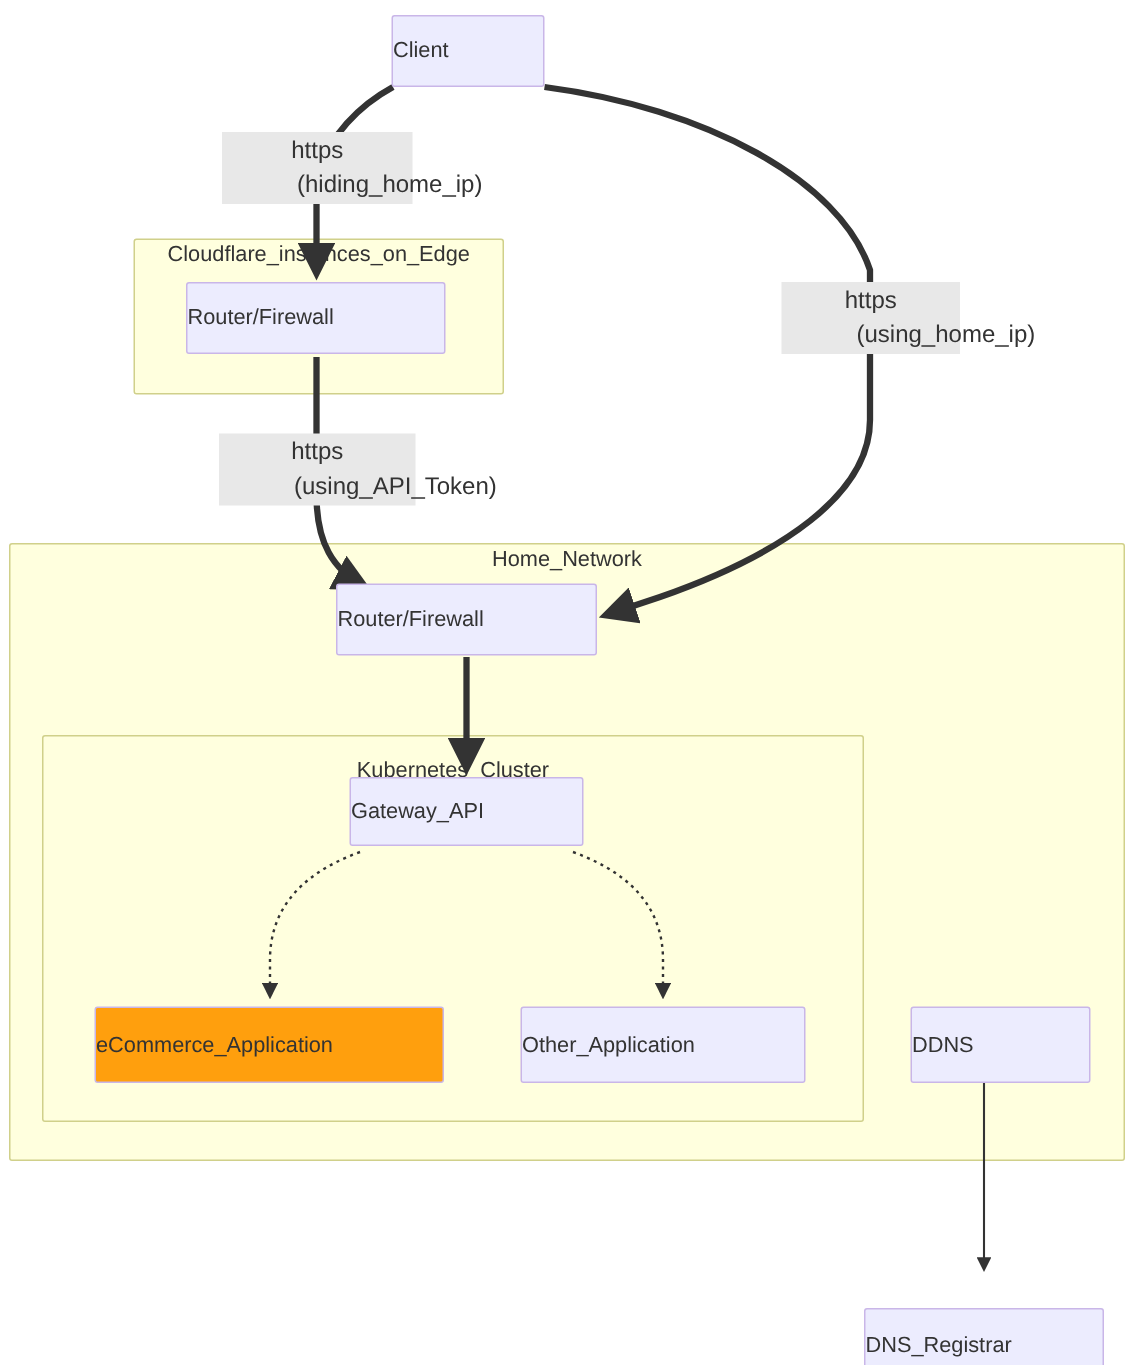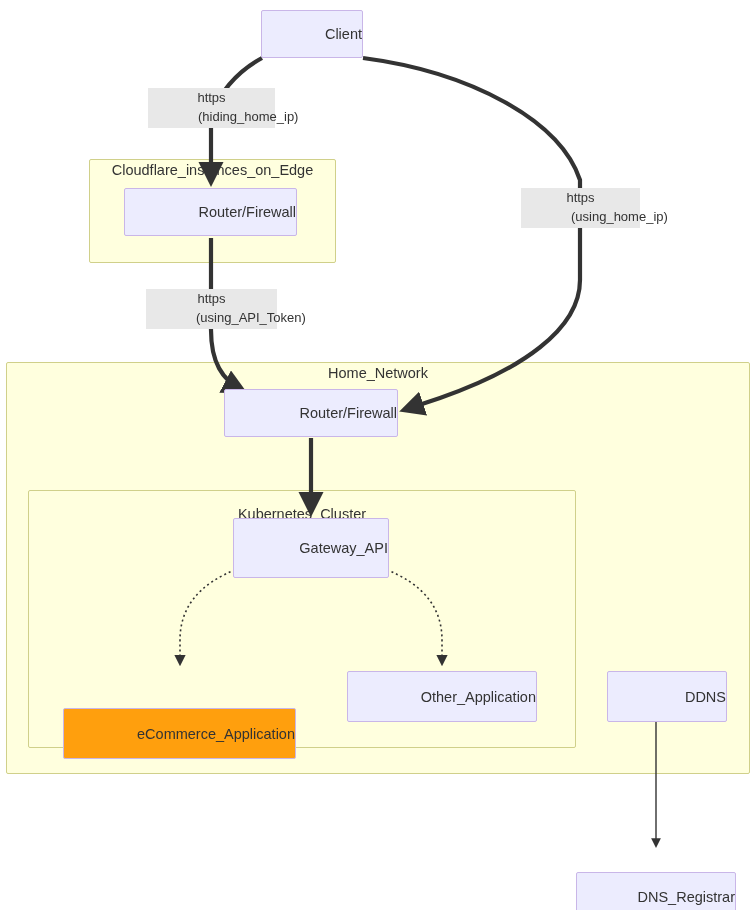--- a/index.html
+++ b/index.html
@@ -41,34 +41,33 @@
     text-align: center;
   }
   .node {
     position: absolute;
     box-sizing: border-box;
     background: #ececfe;
     border: 1.2px solid #c9b6e8;
     border-radius: 2px;
     display: flex;
     align-items: center;
-    justify-content: flex-end;
+    justify-content: flex-start;
     font-size: 14.5px;
     color: #333333;
     white-space: nowrap;
   }
   .node.accent {
     background: #ff9f0d;
     border: 1.2px solid #c9b6e8;
-    margin-top: 37px;
   }
   .edge-label {
     position: absolute;
     background: #e8e8e8;
-    font-size: 13px;
+    font-size: 16px;
     color: #333333;
     line-height: 1.45;
     text-align: center;
     white-space: nowrap;
     padding: 1px 3px;
     box-sizing: border-box;
   }
   .edge-label .l2 { display: block; margin-left: 47px; }
 </style>
 </head>
@@ -132,21 +131,21 @@
   </div>
 
   <div class="node" style="left:124px; top:188px; width:173px; height:48px;">
     <span>Router/Firewall</span>
   </div>
 
   <div class="node" style="left:224px; top:389px; width:174px; height:48px;">
     <span>Router/Firewall</span>
   </div>
 
-  <div class="node" style="left:233px; top:518px; width:156px; height:60px;">
+  <div class="node" style="left:233px; top:518px; width:156px; height:46px;">
     <span>Gateway_API</span>
   </div>
 
   <div class="node accent" style="left:63px; top:671px; width:233px; height:51px;">
     <span>eCommerce_Application</span>
   </div>
 
   <div class="node" style="left:347px; top:671px; width:190px; height:51px;">
     <span>Other_Application</span>
   </div>

